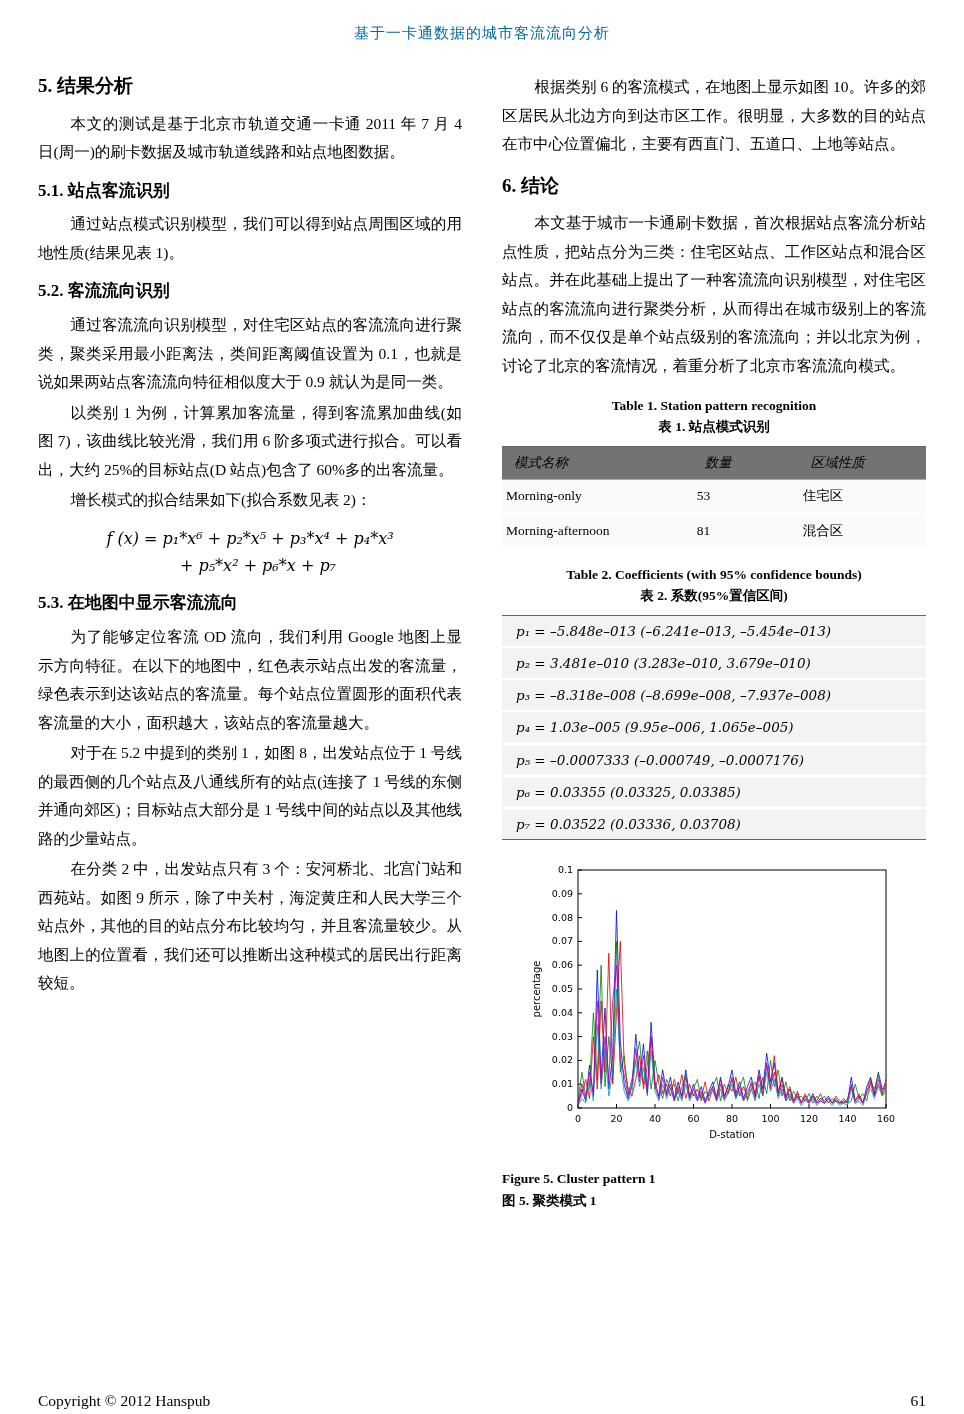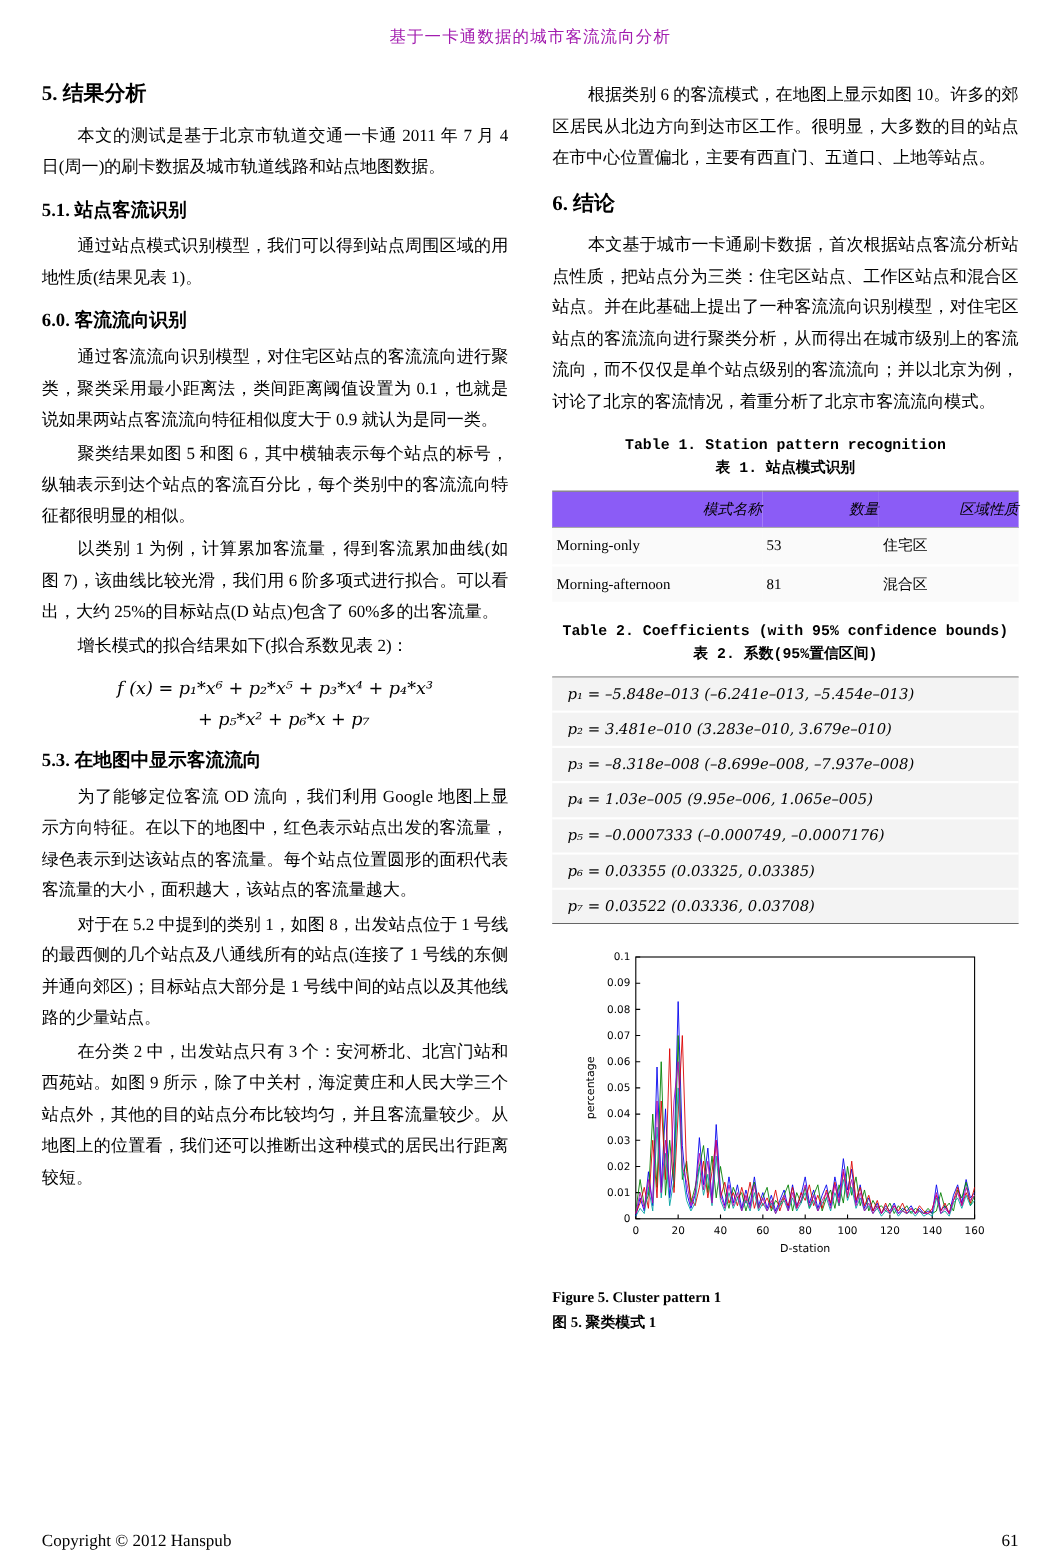--- a/index.html
+++ b/index.html
@@ -4,44 +4,44 @@
 <style>
   html, body { margin: 0; padding: 0; }
   body {
     width: 964px; height: 1414px;
     background: #ffffff; color: #000;
     font-family: "Liberation Serif", "DejaVu Serif", serif;
     position: relative; overflow: hidden;
   }
   .page { box-sizing: border-box; width: 964px; height: 1414px; padding: 24px 38px 0 38px; position: relative; }
   .header-title {
-    text-align: center; font-size: 15px; color: #a21caf;
+    text-align: center; font-size: 15px; color: #0369a1;
     letter-spacing: 1px; margin: 0 0 30px 0;
   }
   .columns { display: flex; gap: 40px; }
   .col { flex: 0 0 424px; width: 424px; font-size: 15.5px; line-height: 1.84; text-align: justify; }
   .col > :first-child { margin-top: 0; }
   p.body { margin: 0 0 2px 0; text-indent: 2.1em; }
   h1.sec1 { font-size: 19px; font-weight: bold; margin: 14px 0 10px 0; line-height: 1.4; }
   h2.sec2 { font-size: 17px; font-weight: bold; margin: 12px 0 8px 0; line-height: 1.4; }
   .formula {
     text-align: center; font-style: italic; font-size: 16px;
     font-family: "DejaVu Serif", "Liberation Serif", serif;
     margin: 10px 0 10px 0; line-height: 1.7;
   }
   .formula .f2 { text-indent: 1em; }
-  .tbl-caption { text-align: center; font-weight: bold; font-size: 13.5px; line-height: 1.55; margin: 16px 0 8px 0; font-family: Liberation Mono, monospace; }
+  .tbl-caption { text-align: center; font-weight: bold; font-size: 13.5px; line-height: 1.55; margin: 16px 0 8px 0; }
   table.t1 {
     width: 100%; border-collapse: collapse; font-size: 13.5px;
     border-top: 1.4px solid #666; border-bottom: 1.4px solid #666;
     line-height: 1.5;
   }
   table.t1 th {
-    font-style: italic; font-weight: normal; background: #8b5cf6;
-    padding: 6px 0; border-bottom: 1px solid #aaa; text-align: right;
+    font-style: italic; font-weight: normal; background: #737373;
+    padding: 6px 12px; border-bottom: 1px solid #aaa; text-align: left;
   }
   table.t1 td { text-align: left; padding: 6px 4px; background: #fafafa; border-bottom: 2px solid #fff; }
   .coef-table {
     border-top: 1.4px solid #666; border-bottom: 1.4px solid #666;
     font-size: 13.5px; line-height: 1.5; margin-bottom: 4px;
     font-family: "DejaVu Serif", "Liberation Serif", serif;
   }
   .coef-row { background: #f3f3f3; padding: 5px 10px 5px 14px; border-bottom: 2px solid #fff; font-style: italic; }
   .coef-row:last-child { border-bottom: none; }
   .figure { margin-top: 18px; text-align: center; }
@@ -62,23 +62,22 @@
 
   <div class="columns">
 
     <div class="col">
       <h1 class="sec1">5. 结果分析</h1>
       <p class="body">本文的测试是基于北京市轨道交通一卡通 2011 年 7 月 4 日(周一)的刷卡数据及城市轨道线路和站点地图数据。</p>
 
       <h2 class="sec2">5.1. 站点客流识别</h2>
       <p class="body">通过站点模式识别模型，我们可以得到站点周围区域的用地性质(结果见表 1)。</p>
 
-      <h2 class="sec2">6.0. 客流流向识别</h2>
+      <h2 class="sec2">5.2. 客流流向识别</h2>
       <p class="body">通过客流流向识别模型，对住宅区站点的客流流向进行聚类，聚类采用最小距离法，类间距离阈值设置为 0.1，也就是说如果两站点客流流向特征相似度大于 0.9 就认为是同一类。</p>
-      <p class="body">聚类结果如图 5 和图 6，其中横轴表示每个站点的标号，纵轴表示到达个站点的客流百分比，每个类别中的客流流向特征都很明显的相似。</p>
       <p class="body">以类别 1 为例，计算累加客流量，得到客流累加曲线(如图 7)，该曲线比较光滑，我们用 6 阶多项式进行拟合。可以看出，大约 25%的目标站点(D 站点)包含了 60%多的出客流量。</p>
       <p class="body">增长模式的拟合结果如下(拟合系数见表 2)：</p>
 
       <div class="formula">
         <div class="f1">f (x) = p₁*x⁶ + p₂*x⁵ + p₃*x⁴ + p₄*x³</div>
         <div class="f2">+ p₅*x² + p₆*x + p₇</div>
       </div>
 
       <h2 class="sec2">5.3. 在地图中显示客流流向</h2>
       <p class="body">为了能够定位客流 OD 流向，我们利用 Google 地图上显示方向特征。在以下的地图中，红色表示站点出发的客流量，绿色表示到达该站点的客流量。每个站点位置圆形的面积代表客流量的大小，面积越大，该站点的客流量越大。</p>

